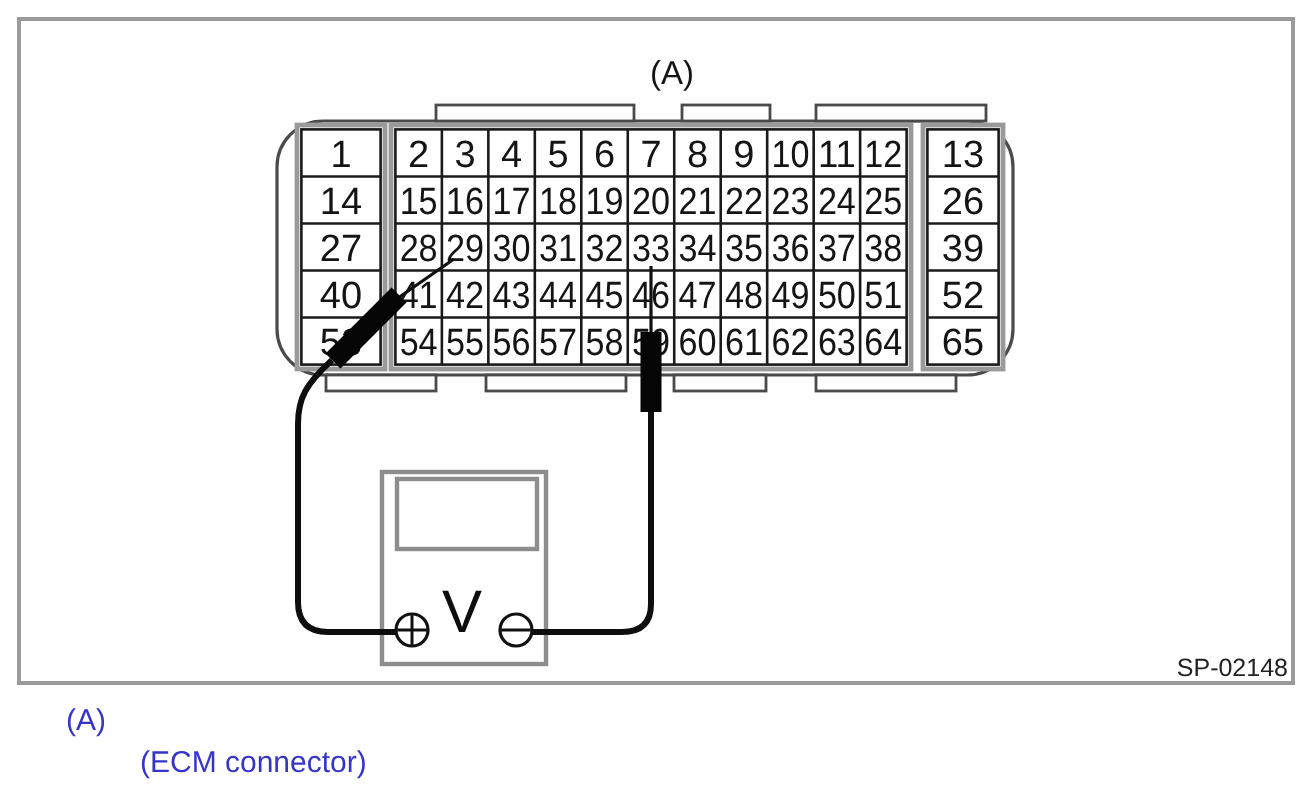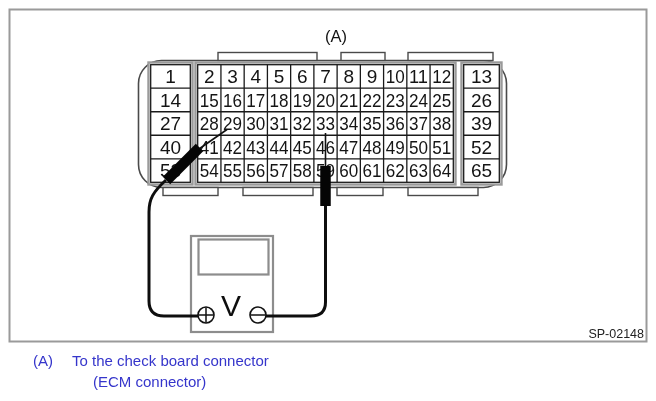--- a/index.html
+++ b/index.html
@@ -25,21 +25,21 @@
 
   .wire{fill:none;stroke:#0e0e0e;stroke-width:3;}
   .probe-tip{stroke:#111;stroke-width:1.6;}
   .probe-body{stroke:#050505;stroke-width:10.5;}
   .term{fill:#fff;stroke:#111;stroke-width:1.6;}
   .sym{stroke:#111;stroke-width:1.5;}
 
   .cap{position:absolute;font:15px "Liberation Sans",sans-serif;color:#3535cb;white-space:nowrap;}
   #cap-marker{left:33px;top:352px;}
   #cap-line1{left:72px;top:352px;}
-  #cap-line2{left:70px;top:373px;margin-left:23px;}
+  #cap-line2{left:70px;top:373px;}
 </style>
 </head>
 <body>
 
 <div id="stage">
   <svg id="diagram" width="656" height="345" viewBox="0 0 656 345">
 
     <rect class="frame" x="9.5" y="9.5" width="637" height="332"></rect>
 
     <text class="label-a" x="336" y="42">(A)</text>
@@ -170,15 +170,14 @@
       <line class="sym" x1="198.6" y1="315" x2="213.4" y2="315"></line>
       <line class="sym" x1="206" y1="307.6" x2="206" y2="322.4"></line>
       <circle class="term" cx="258" cy="315" r="8"></circle>
       <line class="sym" x1="250.6" y1="315" x2="265.4" y2="315"></line>
     </g>
 
     <text class="sp-code" x="644" y="338">SP-02148</text>
   </svg>
 
   <span class="cap" id="cap-marker">(A)</span>
-  <span class="cap" id="cap-line1">To the check board connector</span>
   <span class="cap" id="cap-line2">(ECM connector)</span>
 </div>
 
 </body></html>

